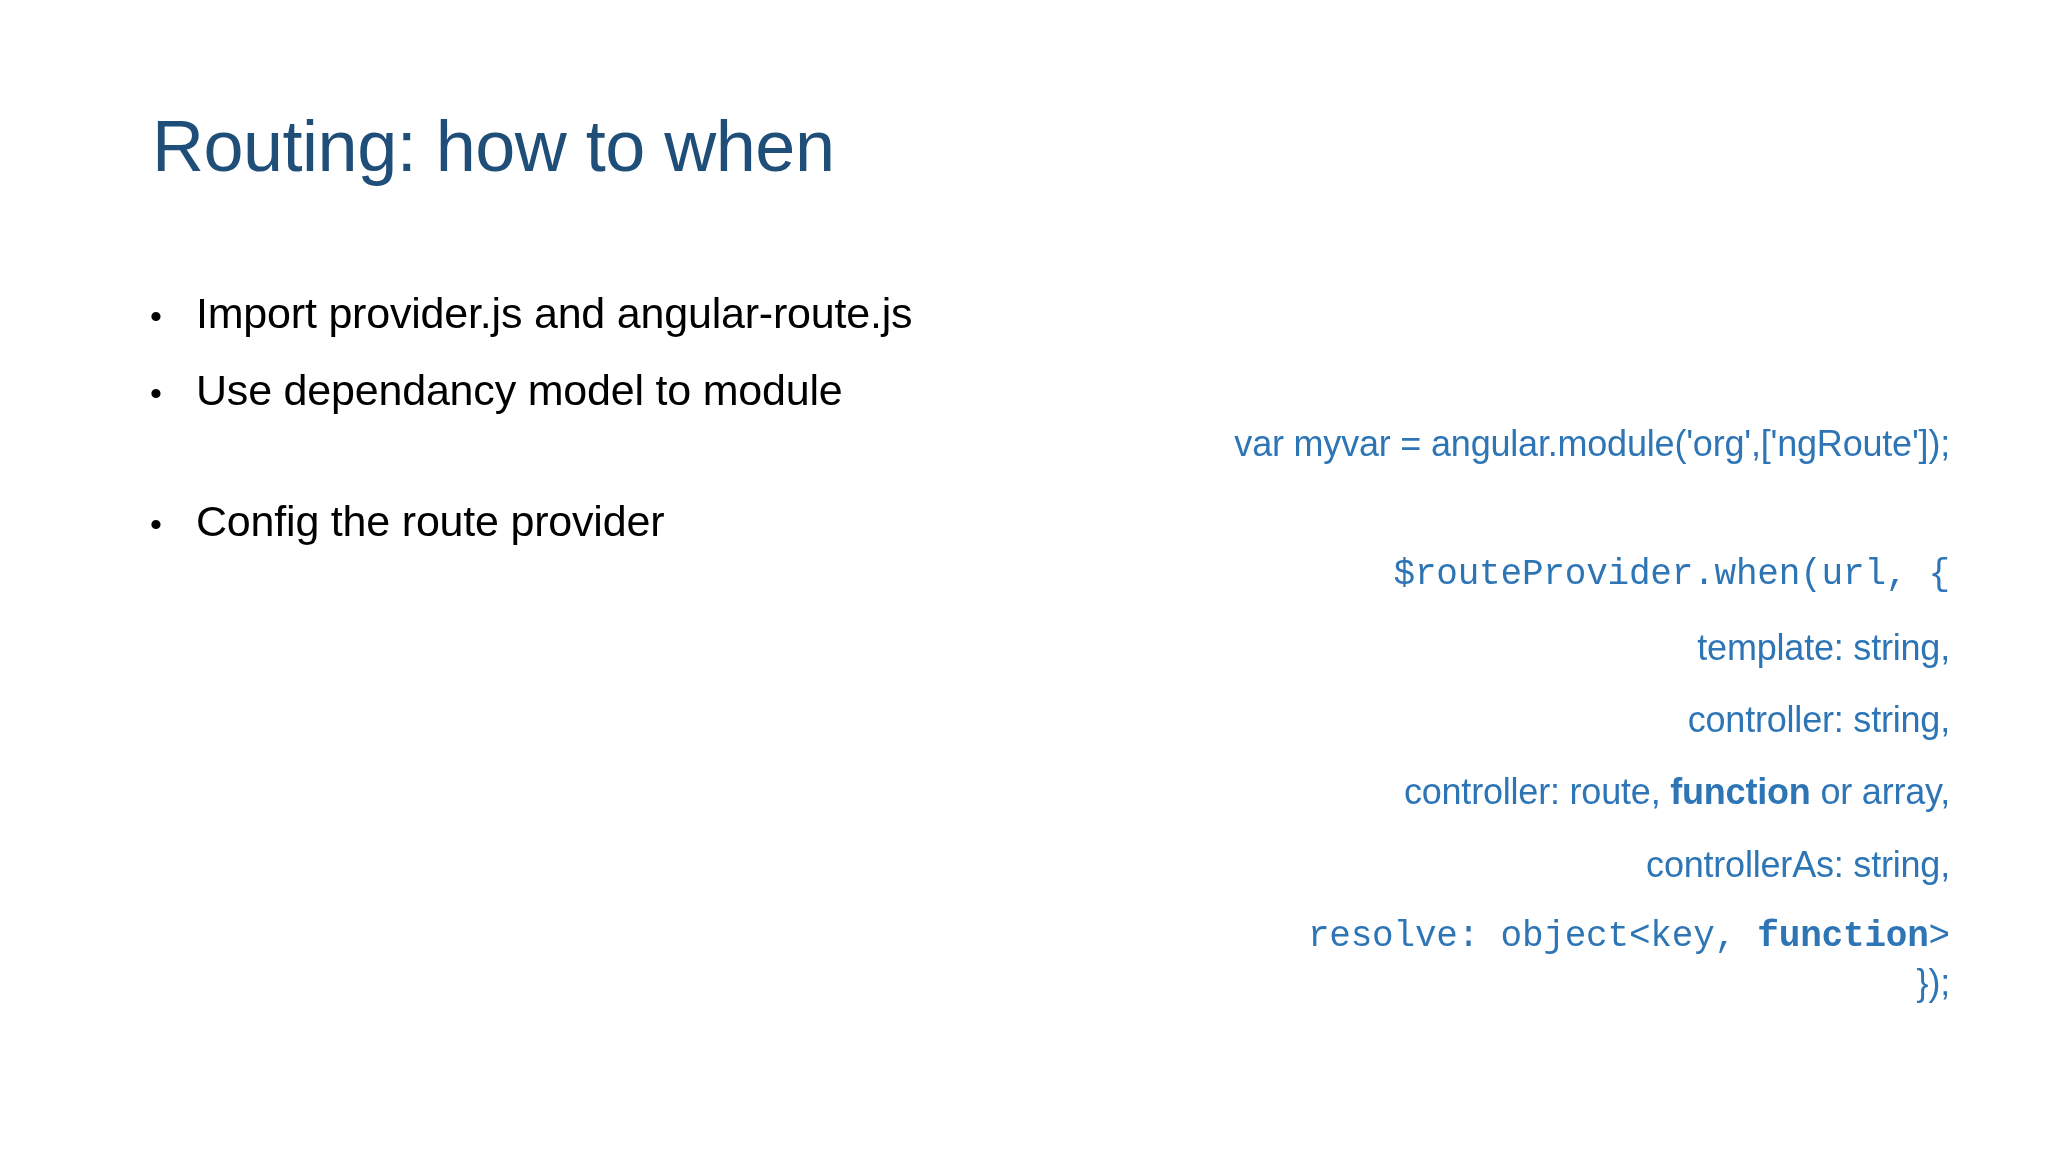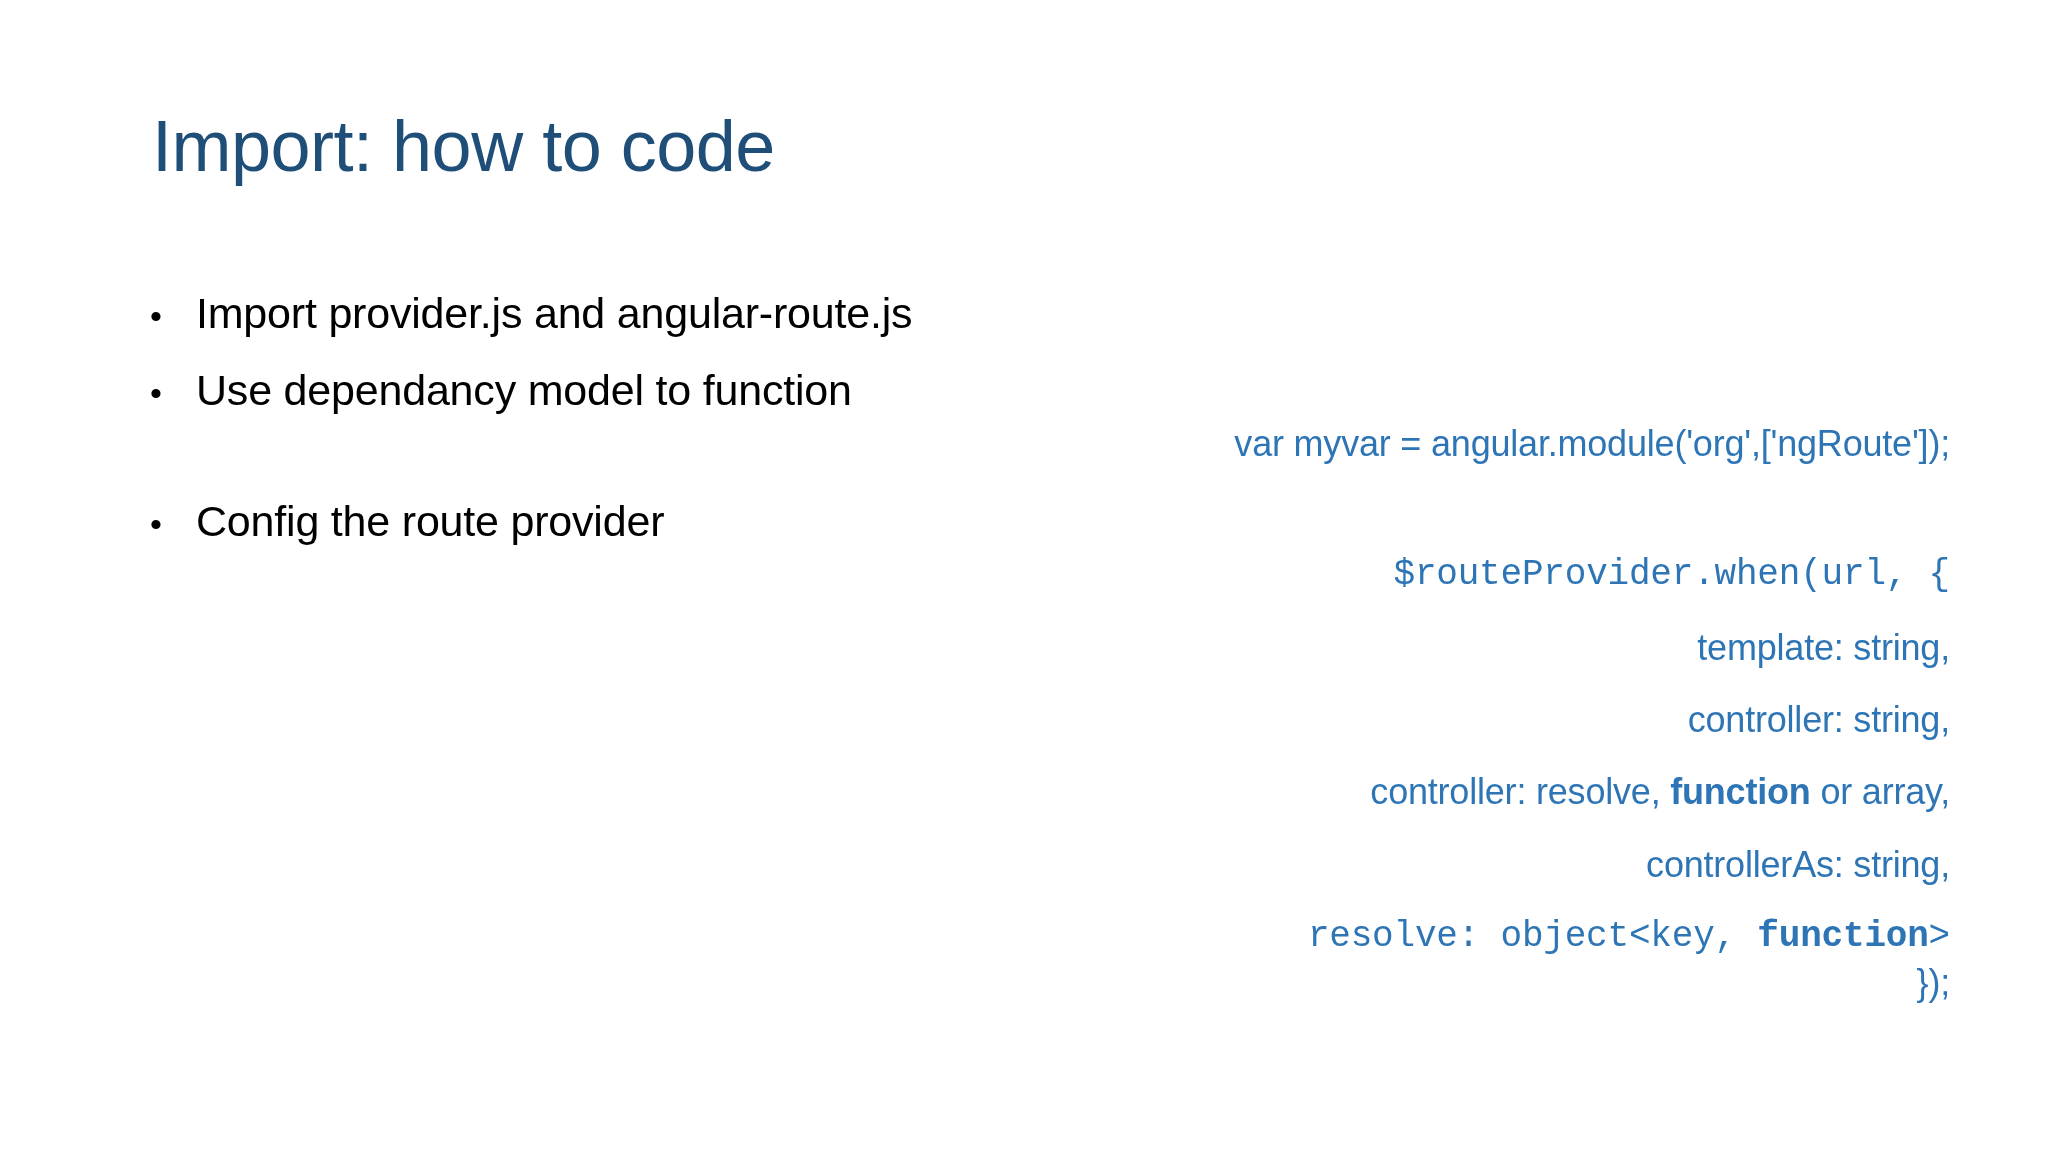--- a/index.html
+++ b/index.html
@@ -85,48 +85,48 @@
   .code-gap-after { margin-bottom: 36px; }
   .code-gap-small { margin-bottom: 6px; font-family: Liberation Mono, monospace; }
 
   .kw-bold { font-weight: 700; }
 </style>
 </head>
 <body>
 
 <div class="slide">
 
-  <div class="slide-title">Import: how to code</div>
+  <div class="slide-title">Routing: how to when</div>
 
   <div class="body-block">
 
     <div class="bullet-row">
       <span class="bullet-marker">•</span>
       <span class="bullet-text">Import provider.js and angular-route.js</span>
     </div>
 
     <div class="bullet-row tight">
       <span class="bullet-marker">•</span>
-      <span class="bullet-text">Use dependancy model to function</span>
+      <span class="bullet-text">Use dependancy model to module</span>
     </div>
 
     <div class="code-line code-l1 code-gap-after">var myvar = angular.module('org',['ngRoute']);</div>
 
     <div class="bullet-row tight">
       <span class="bullet-marker">•</span>
       <span class="bullet-text">Config the route provider</span>
     </div>
 
     <div class="code-line code-l1 code-gap-small">$routeProvider.when(url, {</div>
 
     <div class="code-line code-l2"><span>template: string,</span><span class="kw-bold"></span><span></span></div>
 
     <div class="code-line code-l2"><span>controller: string,</span><span class="kw-bold"></span><span></span></div>
 
-    <div class="code-line code-l2"><span>controller: resolve, </span><span class="kw-bold">function</span><span> or array,</span></div>
+    <div class="code-line code-l2"><span>controller: route, </span><span class="kw-bold">function</span><span> or array,</span></div>
 
     <div class="code-line code-l2"><span>controllerAs: string,</span><span class="kw-bold"></span><span></span></div>
 
     <div class="code-line code-l2 code-gap-small"><span>resolve: object&lt;key, </span><span class="kw-bold">function</span><span>&gt;</span></div>
 
     <div class="code-line code-l1">});</div>
 
   </div>
 </div>
 

